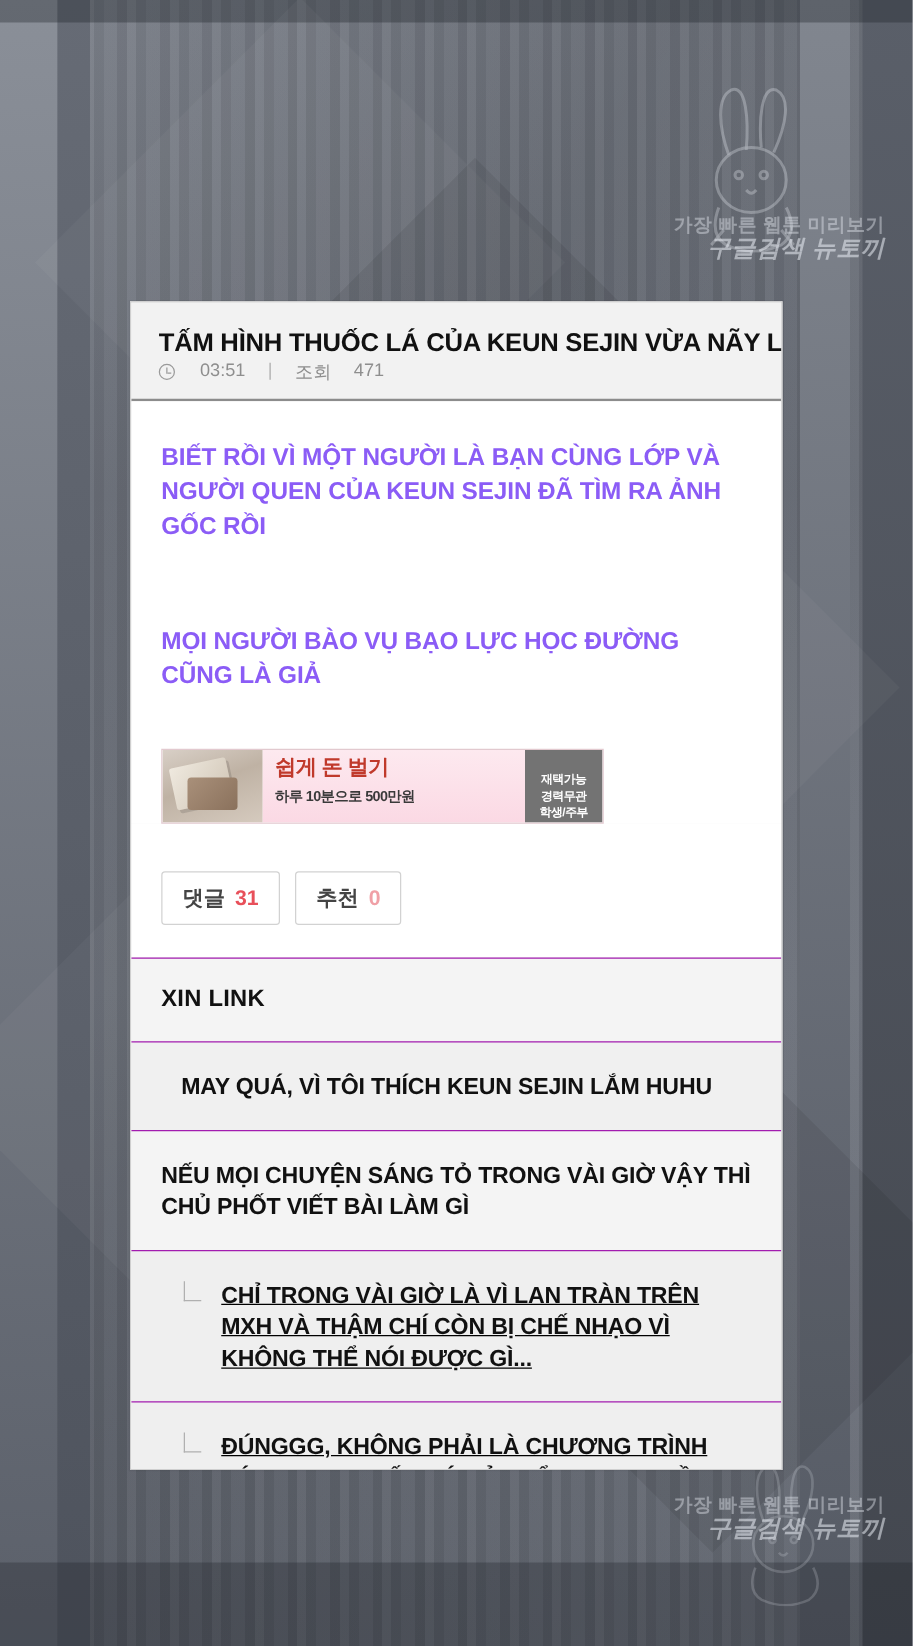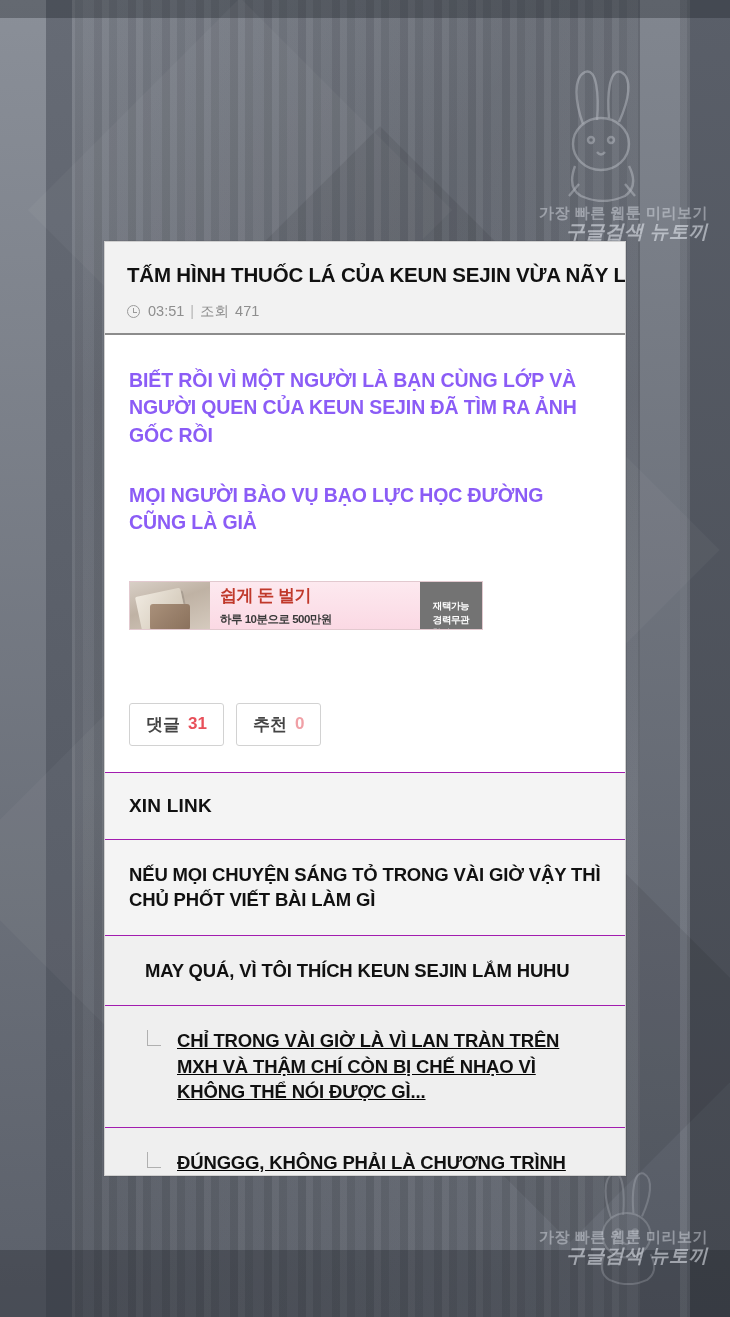--- a/index.html
+++ b/index.html
@@ -43,21 +43,20 @@
   
   .watermark {
     position: absolute;
     text-align: right;
     line-height: 1.15;
     font-size: 17px;
     font-weight: bold;
     color: rgba(235,238,245,0.55);
     letter-spacing: 0.5px;
     user-select: none;
-    margin-top: 32px;
   }
   .watermark .wm-line1 { font-size: 15px; opacity: 0.75; }
   .watermark .wm-line2 { font-size: 19px; font-style: italic; }
   .bunny {
     position: absolute;
     opacity: 0.5;
   }
 
   
   .post-card {
@@ -79,26 +78,25 @@
   }
   .post-title {
     font-size: 20.5px;
     font-weight: bold;
     color: #111;
     letter-spacing: -0.2px;
     line-height: 1.25;
     white-space: nowrap;
   }
   .post-meta {
-    margin-top: 14px;
     font-size: 14.5px;
     color: #8e8e8e;
     display: flex;
     align-items: center;
-    gap: 6px;
+    gap: 18px;
   }
   .clock-icon {
     display: inline-block;
     width: 13px; height: 13px;
     border: 1.4px solid #9a9a9a;
     border-radius: 50%;
     position: relative;
     margin-right: 2px;
   }
   .clock-icon::before {
@@ -120,27 +118,27 @@
     padding: 32px 24px 0 24px;
     min-height: 330px;
   }
   .para {
     font-size: 19.5px;
     font-weight: bold;
     color: #8b5cf6;
     line-height: 1.42;
     letter-spacing: -0.1px;
   }
-  .para + .para { margin-top: 32px; }
+  .para + .para { margin-top: 64px; }
 
   
   .ad-banner {
     margin: 44px 0 0 0;
     width: 354px;
-    height: 49px;
+    height: 60px;
     display: flex;
     position: relative;
     border: 1px solid #e2c9cf;
     overflow: hidden;
   }
   .ad-left {
     width: 80px;
     background: linear-gradient(160deg,#d8cfc6 0%, #bfb2a4 45%, #d5cabe 100%);
     position: relative;
     flex: none;
@@ -356,26 +354,26 @@
       <span class="action-count zero">0</span>
     </div>
   </div>
 
   <div class="comment-list">
 
     <div class="comment level-0" style="background:#f4f4f4;">
       <div class="xin-link">XIN LINK</div>
     </div>
 
+    <div class="comment level-1" style="background:#f0f0f0;padding-left:40px;">
+      <div class="comment-text">MAY QUÁ, VÌ TÔI THÍCH KEUN SEJIN LẮM HUHU</div>
+    </div>
+
     <div class="comment level-0" style="background:#f4f4f4;">
       <div class="comment-text">NẾU MỌI CHUYỆN SÁNG TỎ TRONG VÀI GIỜ VẬY THÌ CHỦ PHỐT VIẾT BÀI LÀM GÌ</div>
-    </div>
-
-    <div class="comment level-1" style="background:#f0f0f0;padding-left:40px;">
-      <div class="comment-text">MAY QUÁ, VÌ TÔI THÍCH KEUN SEJIN LẮM HUHU</div>
     </div>
 
     <div class="comment reply">
       <span class="reply-elbow"></span>
       <div class="comment-text">CHỈ TRONG VÀI GIỜ LÀ VÌ LAN TRÀN TRÊN MXH VÀ THẬM CHÍ CÒN BỊ CHẾ NHẠO VÌ KHÔNG THỂ NÓI ĐƯỢC GÌ...</div>
     </div>
 
     <div class="comment reply">
       <span class="reply-elbow"></span>
       <div class="comment-text">ĐÚNGGG, KHÔNG PHẢI LÀ CHƯƠNG TRÌNH LỚN NHƯNG NẾU CÓ ĐỦ THỂ LOẠI TIN ĐỒN THÌ NGÀY CÀNG NỔI TIẾNG</div>

